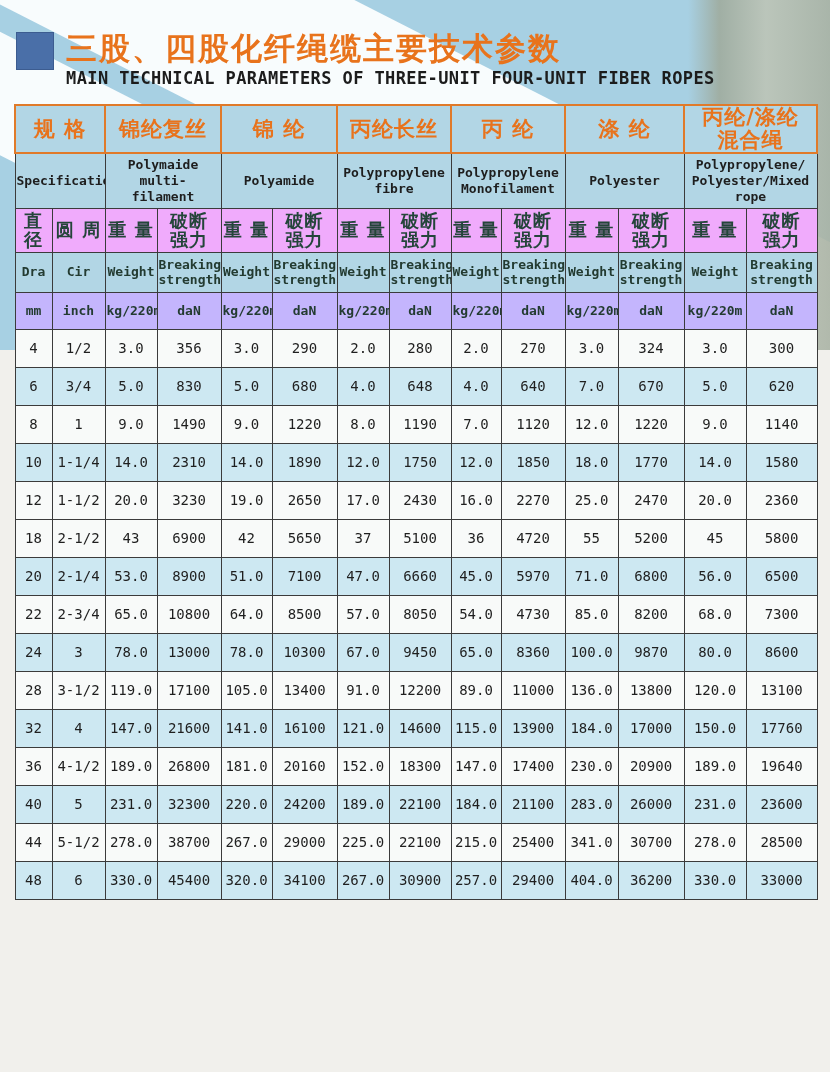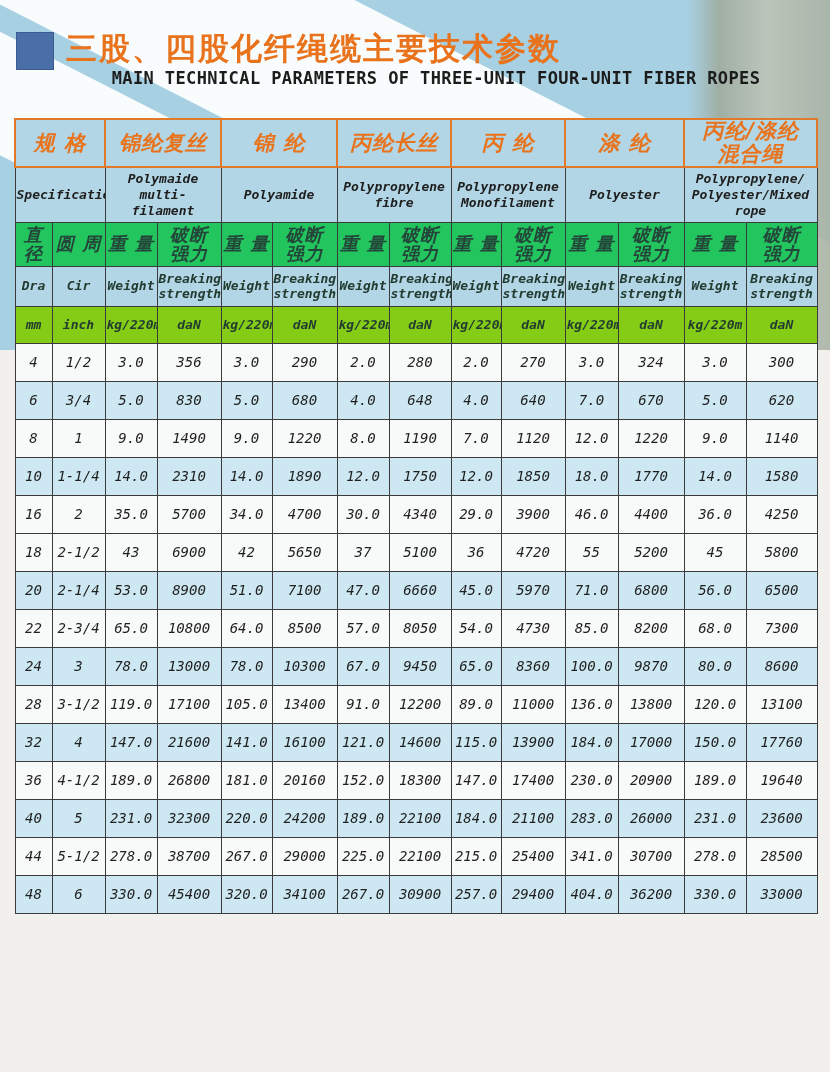--- a/index.html
+++ b/index.html
@@ -34,63 +34,62 @@
   }
   .title-zh {
     position:absolute; left:50px; top:0; width:700px;
     font-size:31px; font-weight:bold; color:#e8731c;
     letter-spacing:2px; white-space:nowrap;
   }
   .title-en {
     position:absolute; left:50px; top:40px; width:740px;
     font-family:"DejaVu Sans Mono","Liberation Mono",monospace;
     font-size:17px; font-weight:bold; color:#1c1c1c;
-    letter-spacing:0.4px; white-space:nowrap;text-align:center;
+    letter-spacing:0.4px; white-space:nowrap;
   }
 
   
   table.params {
-    position:absolute; left:14px; top:118px; z-index:4;
+    position:absolute; left:14px; top:104px; z-index:4;
     width:802px; table-layout:fixed;
     border-collapse:collapse;
     font-family:"DejaVu Sans Mono","Liberation Mono",monospace;
     background:transparent;
-    font-style:italic;
   }
   table.params td {
     border:1.5px solid #3b3b3b;
     text-align:center; vertical-align:middle;
     overflow:hidden; padding:0 1px;
   }
   
   tr.r1 td {
     border:2px solid #e07a2a;
     background:#b2d6e5;
     color:#e8731c; font-weight:bold; font-size:21px;
     font-family:"DejaVu Sans","Liberation Sans",sans-serif;
     letter-spacing:1px; white-space:pre-line; line-height:1.1;
     height:42px;
   }
   tr.r2 td {
     background:#b2d6e5; color:#1e1e1e; font-size:13px;
     white-space:pre-line; line-height:1.25; height:55px; font-weight:bold;
   }
   tr.r3 td {
-    background:#22c55e; color:#24453a; font-weight:bold;
+    background:#f0abfc; color:#24453a; font-weight:bold;
     font-family:"DejaVu Sans","Liberation Sans",sans-serif;
     font-size:18px; white-space:pre-line; line-height:1.08; height:44px;
     letter-spacing:1px;
     margin-left:38px;
   }
   tr.r4 td {
     background:#b2d6e5; color:#233b31; font-size:13px; font-weight:bold;
     white-space:pre-line; line-height:1.2; height:40px;
   }
   tr.r5 td {
-    background:#84cc16; color:#233b31; font-size:13px; font-weight:bold;
+    background:#c4b5fd; color:#233b31; font-size:13px; font-weight:bold;
     height:37px;
   }
   
   tr.data td { font-size:14px; color:#1f1f1f; height:38px; background:#f8faf9; }
   tr.data.shaded td { background:#cde8f2; }
 </style>
 </head>
 <body>
 
 <div class="bg-sky">
@@ -268,34 +267,34 @@
         <td>12.0</td>
         <td>1750</td>
         <td>12.0</td>
         <td>1850</td>
         <td>18.0</td>
         <td>1770</td>
         <td>14.0</td>
         <td>1580</td>
       </tr>
       <tr class="data">
-        <td>16</td>
-        <td>2</td>
-        <td>35.0</td>
-        <td>5700</td>
-        <td>34.0</td>
-        <td>4700</td>
-        <td>30.0</td>
-        <td>4340</td>
-        <td>29.0</td>
-        <td>3900</td>
-        <td>46.0</td>
-        <td>4400</td>
-        <td>36.0</td>
-        <td>4250</td>
+        <td>12</td>
+        <td>1-1/2</td>
+        <td>20.0</td>
+        <td>3230</td>
+        <td>19.0</td>
+        <td>2650</td>
+        <td>17.0</td>
+        <td>2430</td>
+        <td>16.0</td>
+        <td>2270</td>
+        <td>25.0</td>
+        <td>2470</td>
+        <td>20.0</td>
+        <td>2360</td>
       </tr>
       <tr class="data">
         <td>18</td>
         <td>2-1/2</td>
         <td>43</td>
         <td>6900</td>
         <td>42</td>
         <td>5650</td>
         <td>37</td>
         <td>5100</td>

